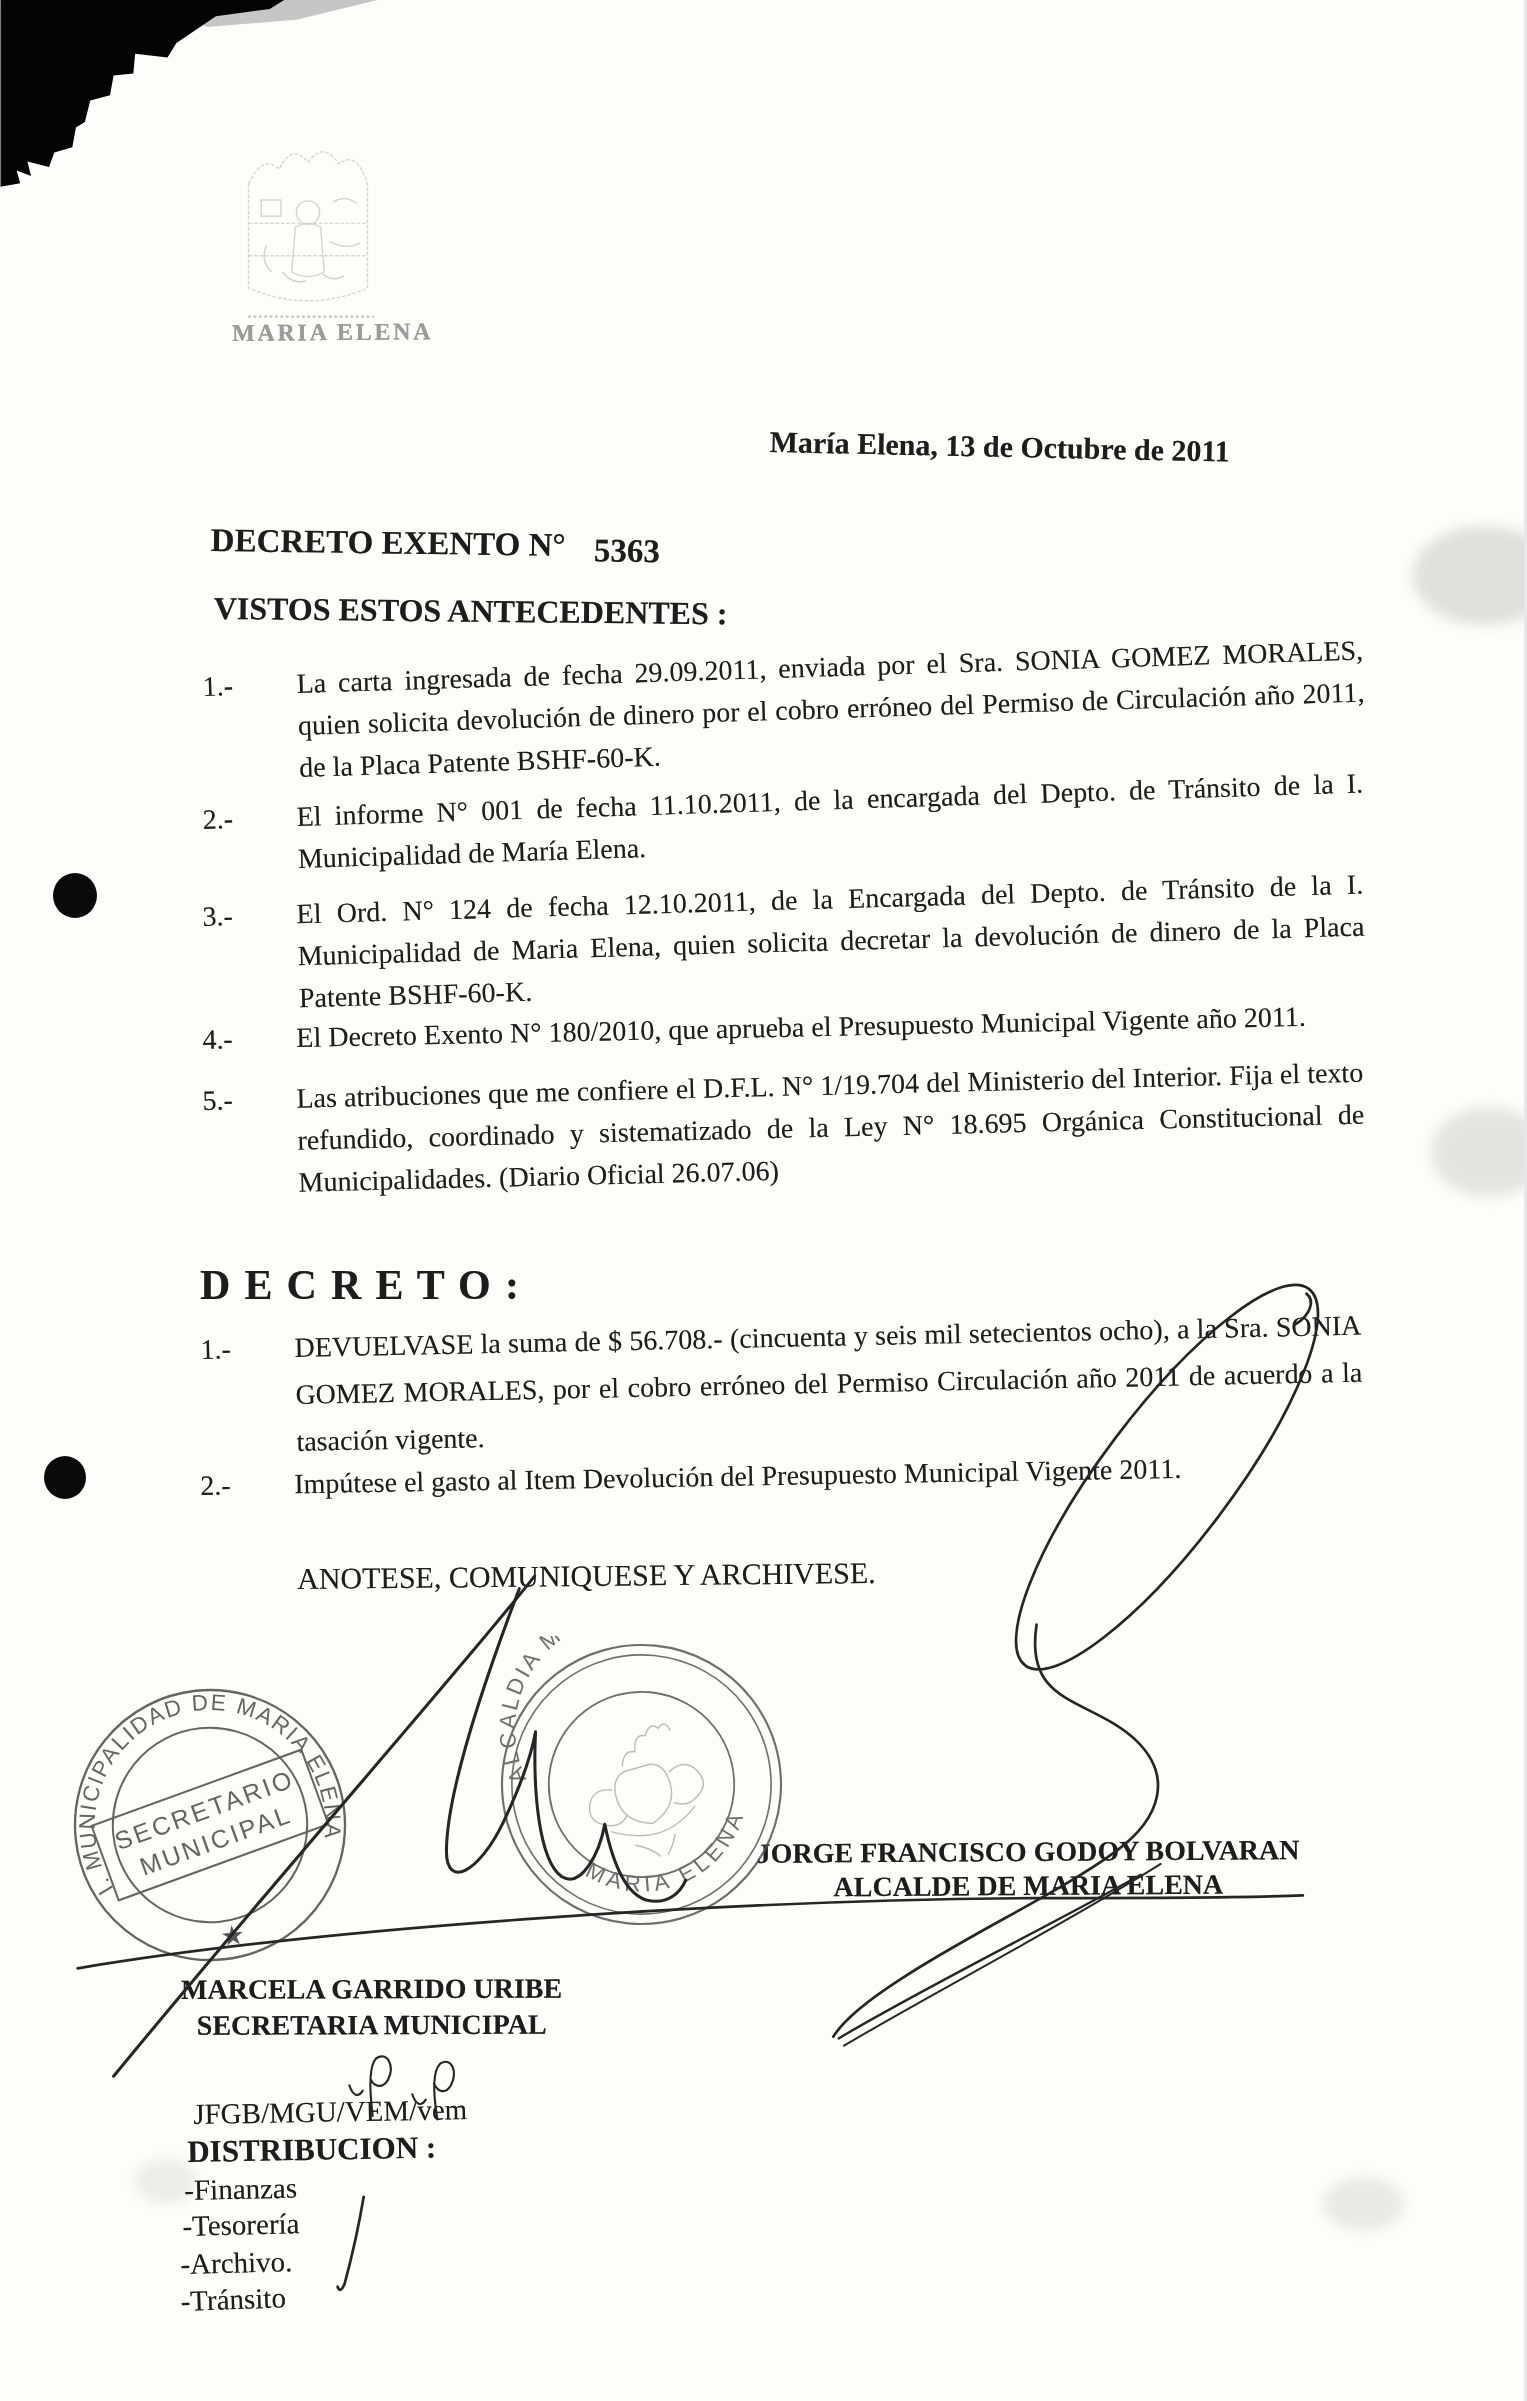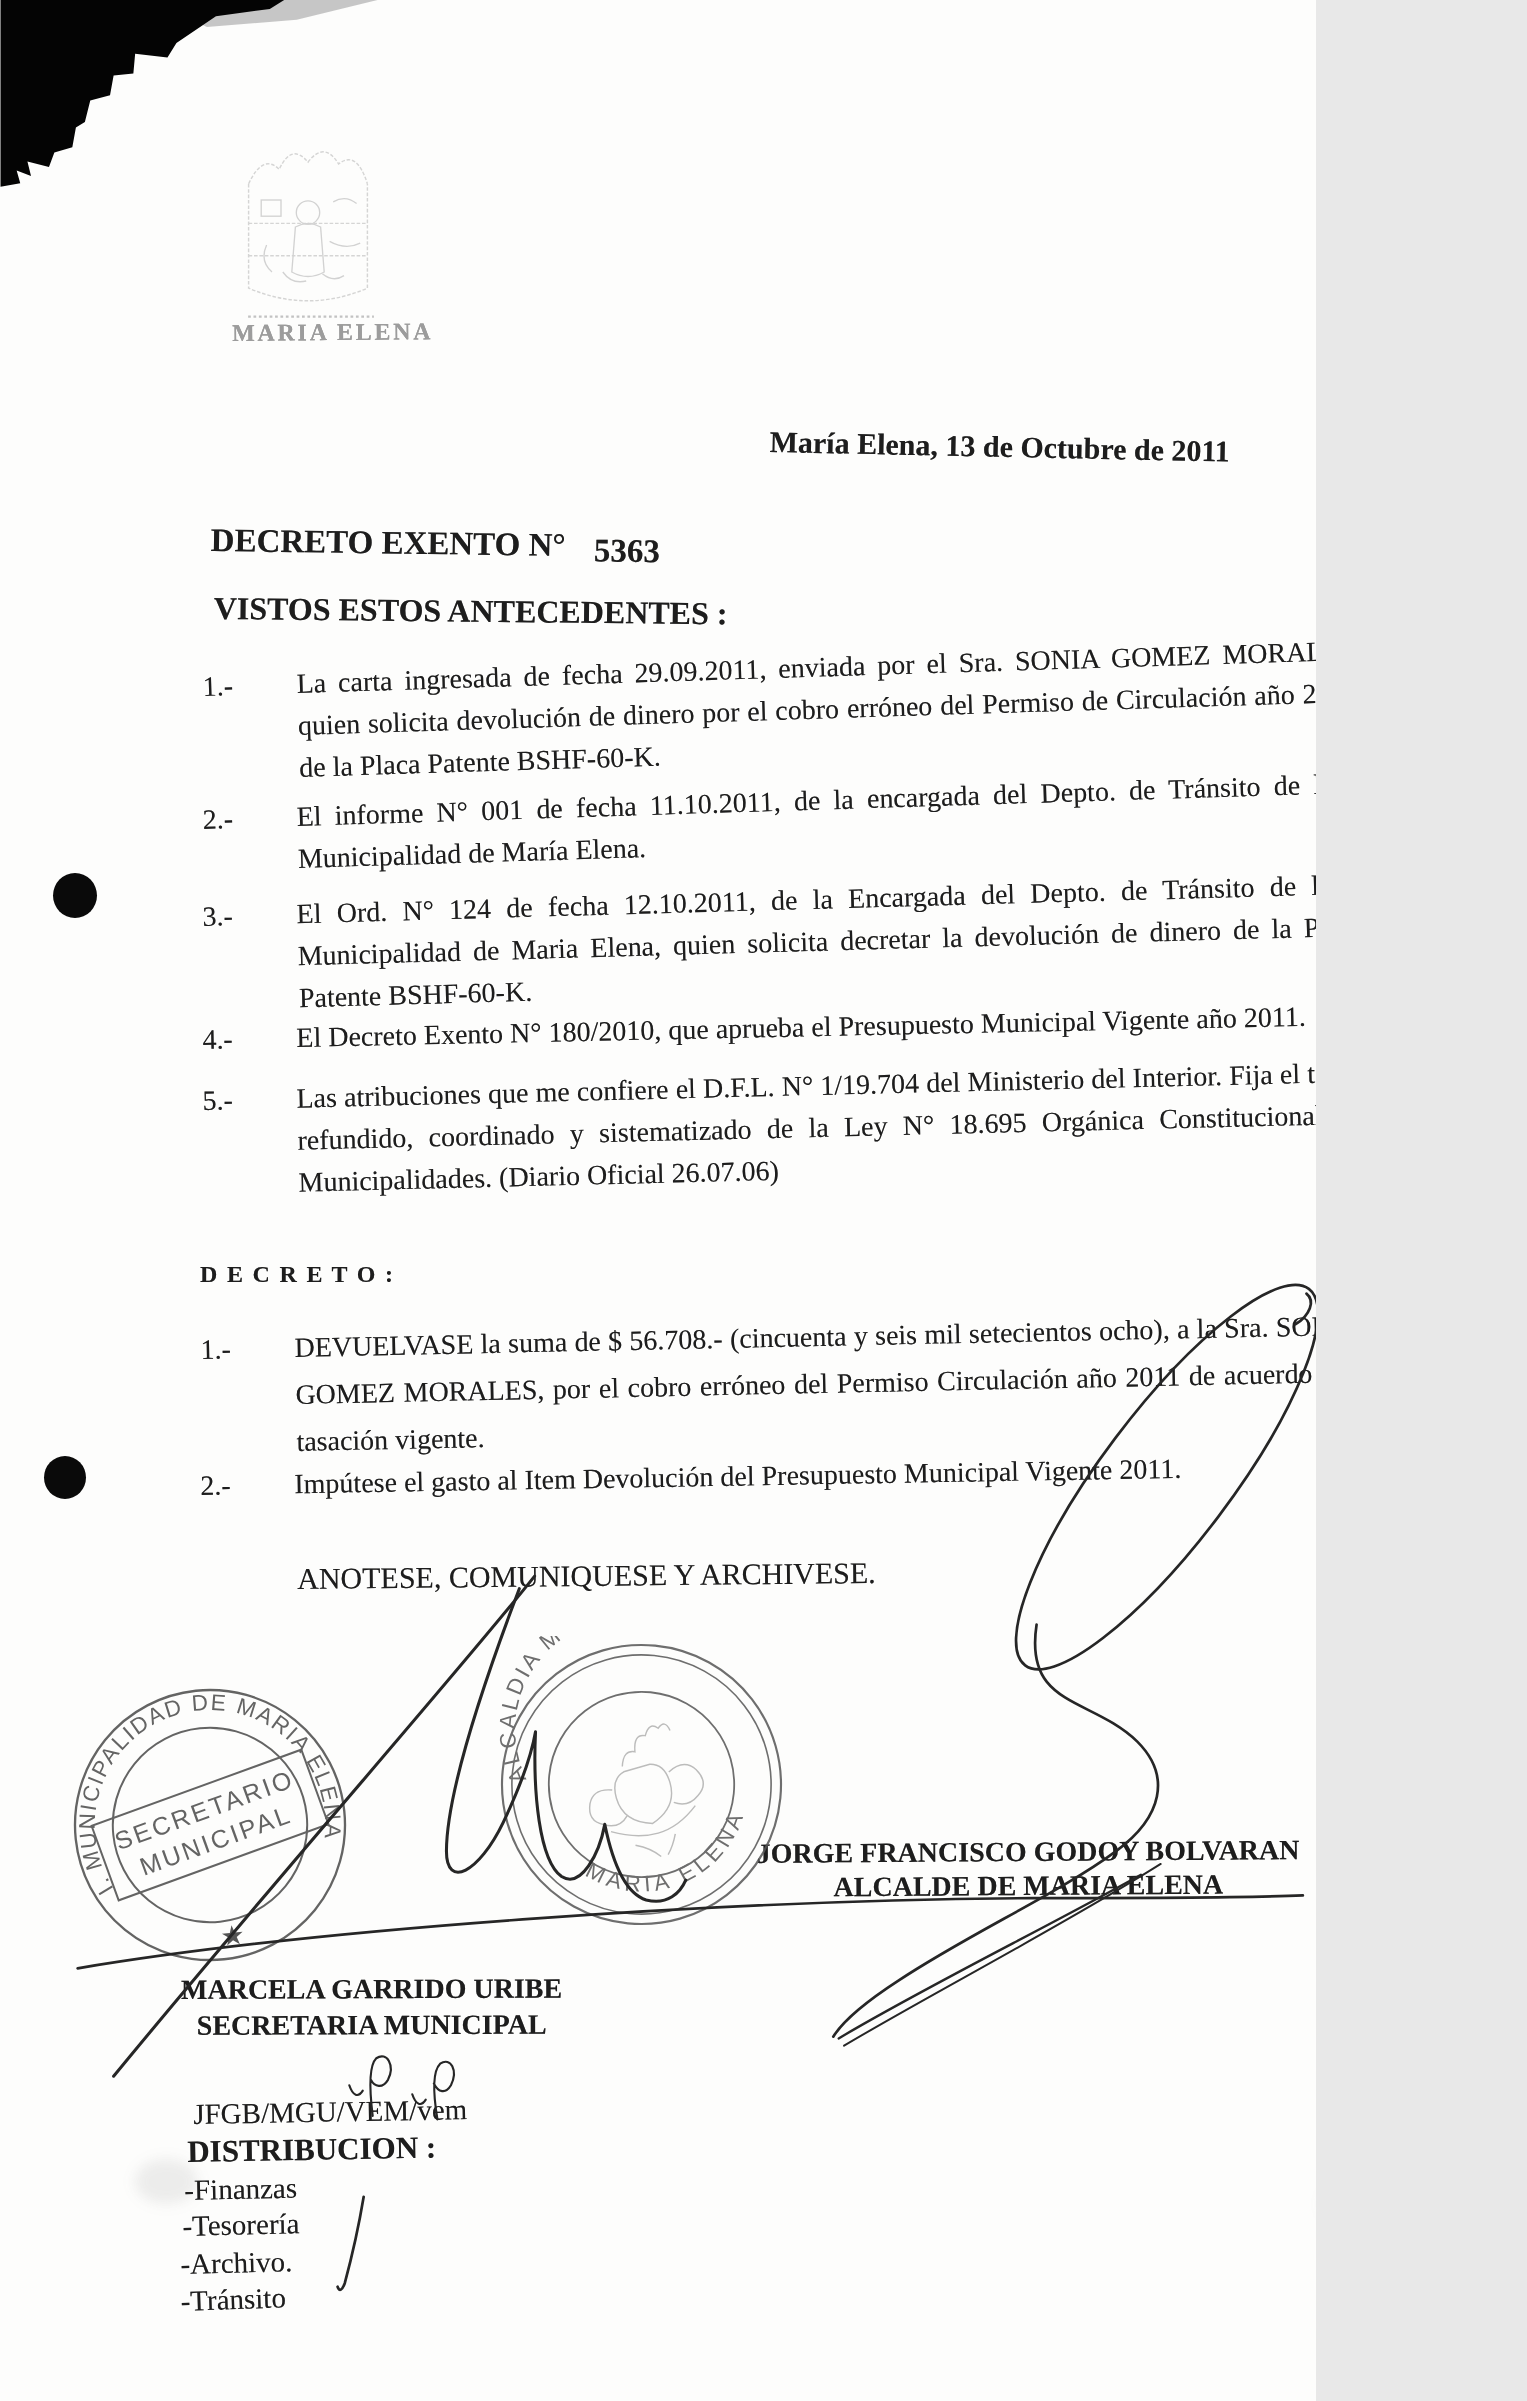--- a/index.html
+++ b/index.html
@@ -1,17 +1,17 @@
 <!DOCTYPE html>
 <html style="font-size:14.4px"><head>
 <meta charset="utf-8">
 <style>
   html,body{margin:0;padding:0;background:#e8e8e8;}
   #page{
-    position:relative;width:1316px;height:2401px;background:#fdfdfc;
+    position:relative;width:1524px;height:2401px;background:#fdfdfc;
     overflow:hidden;font-family:"Liberation Serif","DejaVu Serif",serif;color:#1d1d1d;
   }
   .abs{position:absolute;}
   .txt{position:absolute;transform-origin:left top;text-shadow:0 0 0.4px rgba(20,20,20,.45);}
   .b{font-weight:bold;}
   .item{display:flex;align-items:flex-start;}
   .item .num{width:94px;flex:0 0 94px;}
   .item .body{flex:1;text-align:justify;}
   .bodytext{font-size:28px;line-height:42px;}
   .smudge{position:absolute;border-radius:50%;filter:blur(6.3px);}
@@ -79,21 +79,21 @@
   </div>
   <div class="txt bodytext item" style="left:202px;top:1019px;width:1161px;transform:rotate(-1.2deg);">
     <span class="num">4.-</span>
     <div class="body">El Decreto Exento N° 180/2010, que aprueba el Presupuesto Municipal Vigente año 2011.</div>
   </div>
   <div class="txt bodytext item" style="left:202px;top:1080px;width:1161px;transform:rotate(-1.4deg);">
     <span class="num">5.-</span>
     <div class="body">Las atribuciones que me confiere el D.F.L. N° 1/19.704 del Ministerio del Interior. Fija el texto refundido, coordinado y sistematizado de la Ley N° 18.695 Orgánica Constitucional de Municipalidades. (Diario Oficial 26.07.06)</div>
   </div>
 
-  <div class="txt b" style="left:200px;top:1261px;font-size:24px;letter-spacing:1.8px;">D E C R E T O :</div>
+  <div class="txt b" style="left:200px;top:1261px;font-size:42px;letter-spacing:1.8px;">D E C R E T O :</div>
 
   <div class="txt item" style="left:200px;top:1326px;width:1161px;font-size:28px;line-height:47px;transform:rotate(-1.2deg);">
     <span class="num">1.-</span>
     <div class="body">DEVUELVASE la suma de $ 56.708.- (cincuenta y seis mil setecientos ocho), a la Sra. SONIA GOMEZ MORALES, por el cobro erróneo del Permiso Circulación año 2011 de acuerdo a la tasación vigente.</div>
   </div>
   <div class="txt item" style="left:200px;top:1465px;width:1161px;font-size:28px;line-height:42px;transform:rotate(-1deg);">
     <span class="num">2.-</span>
     <div class="body">Impútese el gasto al Item Devolución del Presupuesto Municipal Vigente 2011.</div>
   </div>
 

